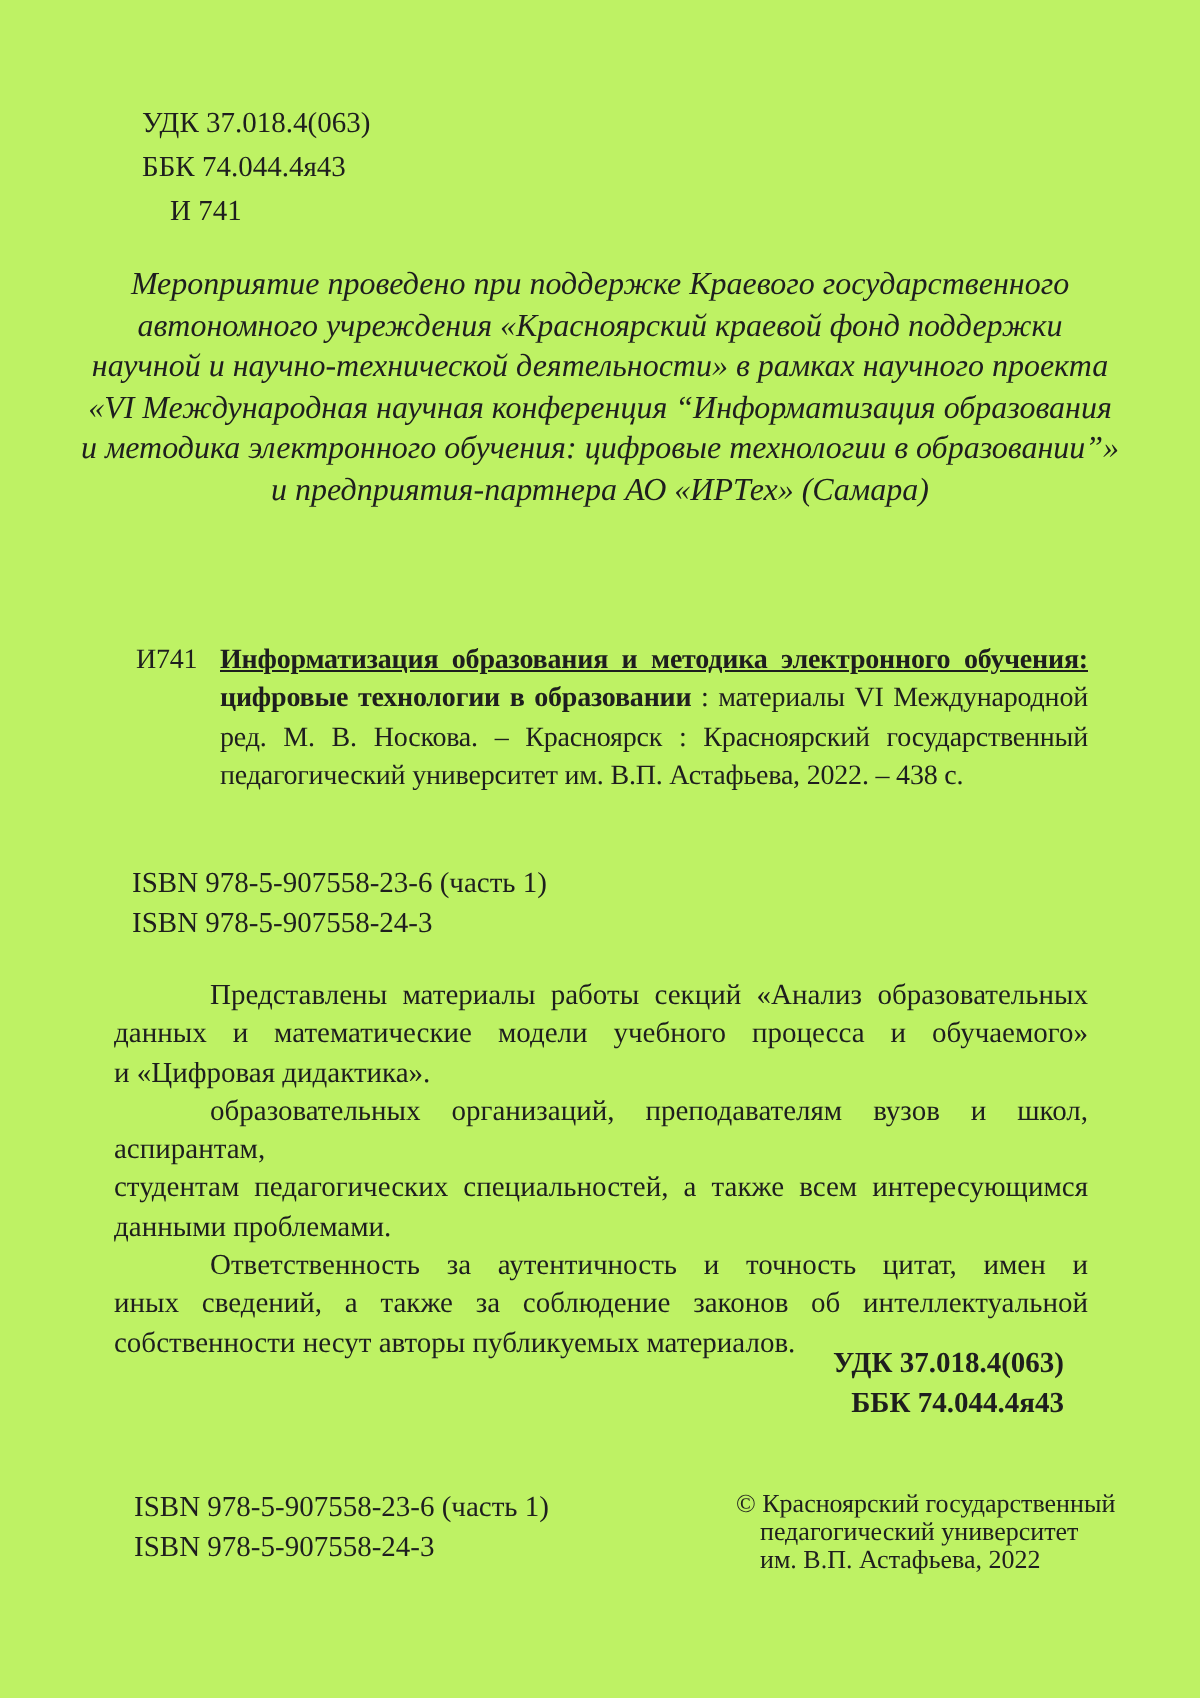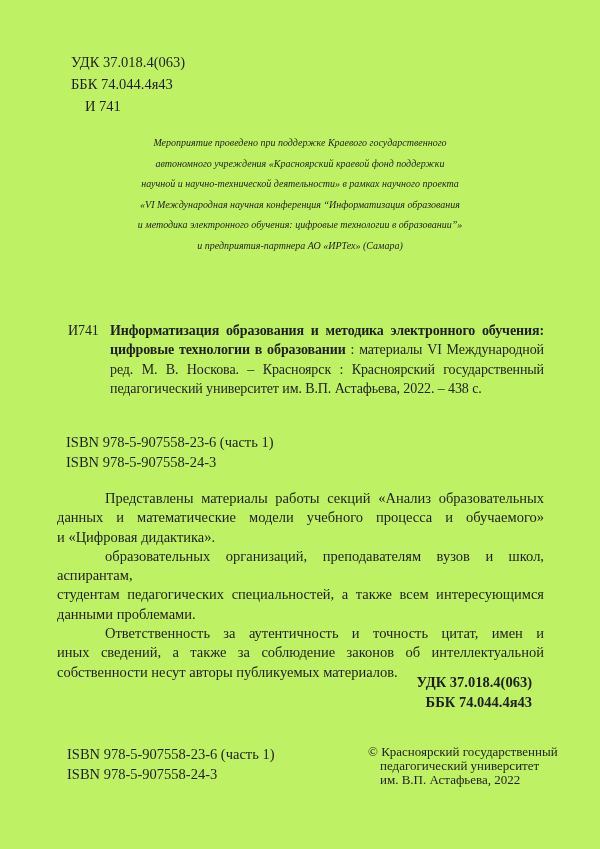--- a/index.html
+++ b/index.html
@@ -24,40 +24,40 @@
   .udk-top .index-line { padding-left: 14px; }
 
   
   .support-note {
     position: absolute;
     left: 0;
     right: 0;
     top: 133px;
     text-align: center;
     font-style: italic;
-    font-size: 10px;
+    font-size: 16px;
     line-height: 20.6px;
   }
 
   
   .record {
     position: absolute;
     left: 68px;
     top: 321px;
     width: 476px;
     font-size: 14px;
     line-height: 19.4px;
     letter-spacing: -0.1px;
   }
   .record .rline {
     padding-left: 42px;
     text-align: justify;
     text-align-last: justify;
   }
-  .record .rline:first-child { text-indent: -42px; }
+  .record .rline:first-child { text-indent: -42px; text-decoration: underline; }
   .record .rline:last-child { text-align-last: left; }
   .record .rlabel { display: inline-block; width: 42px; text-indent: 0; }
   .record b { font-weight: bold; }
 
   
   .isbn-mid {
     position: absolute;
     left: 66px;
     top: 433px;
     font-size: 14.5px;

